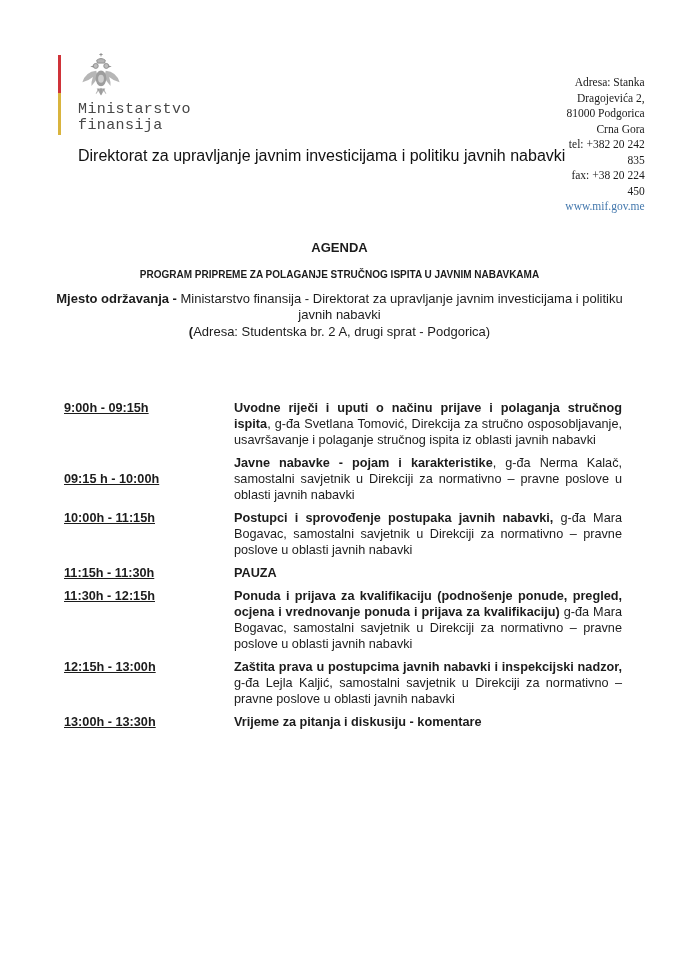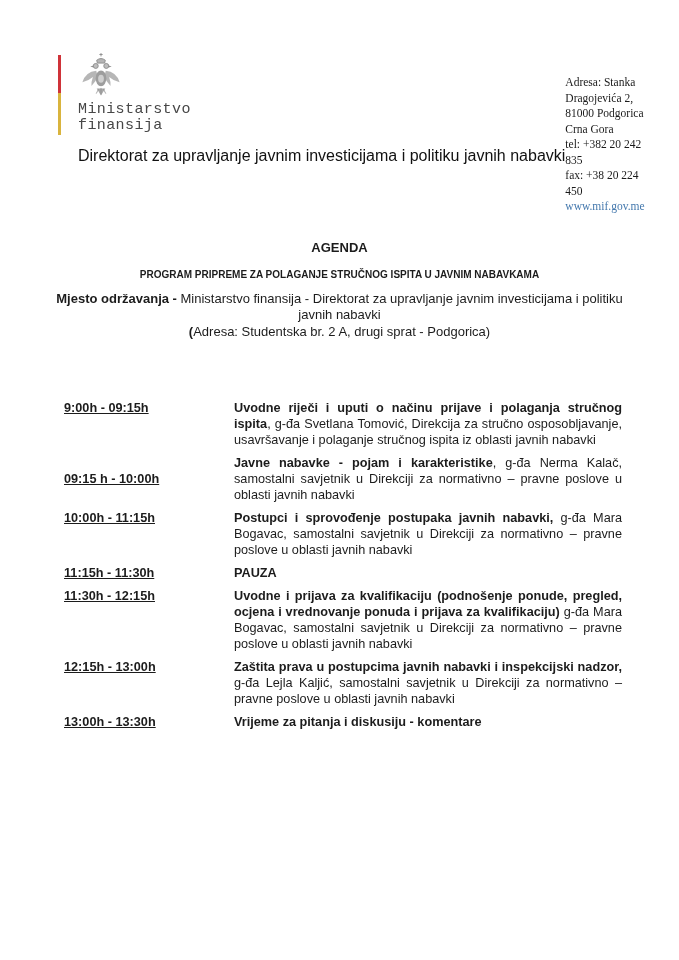--- a/index.html
+++ b/index.html
@@ -43,20 +43,21 @@
     font-size: 16px;
     font-weight: normal;
     color: #111;
     margin-top: 14px;
     white-space: nowrap;
   }
   .address {
     font-family: "Liberation Serif", serif;
     font-size: 11.5px;
     line-height: 15.5px;
+    text-align: right;
     color: #1a1a1a;
     margin-top: 23px;
   }
   .address .site { color: #4478ad; text-decoration: none; cursor: pointer; }
 
   
   .titles { text-align: center; margin-top: 25px; padding: 0 40px; }
   .t-agenda   { font-size: 13px;   font-weight: bold; line-height: 15px; }
   .t-program  { font-size: 10px; font-weight: bold; line-height: 16px; margin-top: 12px; }
   .t-vrijeme  { font-size: 13px;   font-weight: bold; line-height: 15px; margin-top: 12px; }
@@ -149,21 +150,21 @@
       <div class="desc"><span class="b">Postupci i sprovođenje postupaka javnih nabavki,</span><span> g-đa Mara Bogavac, samostalni savjetnik u Direkciji za normativno – pravne poslove u oblasti javnih nabavki</span></div>
     </div>
 
     <div class="row">
       <div class="time"><span>11:15h - 11:30h</span></div>
       <div class="desc"><span class="b">PAUZA</span><span></span></div>
     </div>
 
     <div class="row">
       <div class="time"><span>11:30h - 12:15h</span></div>
-      <div class="desc"><span class="b">Uvodne i prijava za kvalifikaciju (podnošenje ponude, pregled, ocjena i vrednovanje ponuda i prijava za kvalifikaciju)</span><span> g-đa Mara Bogavac, samostalni savjetnik u Direkciji za normativno – pravne poslove u oblasti javnih nabavki</span></div>
+      <div class="desc"><span class="b">Ponuda i prijava za kvalifikaciju (podnošenje ponude, pregled, ocjena i vrednovanje ponuda i prijava za kvalifikaciju)</span><span> g-đa Mara Bogavac, samostalni savjetnik u Direkciji za normativno – pravne poslove u oblasti javnih nabavki</span></div>
     </div>
 
     <div class="row">
       <div class="time"><span>12:15h - 13:00h</span></div>
       <div class="desc"><span class="b">Zaštita prava u postupcima javnih nabavki i inspekcijski nadzor,</span><span> g-đa Lejla Kaljić, samostalni savjetnik u Direkciji za normativno – pravne poslove u oblasti javnih nabavki</span></div>
     </div>
 
     <div class="row">
       <div class="time"><span>13:00h - 13:30h</span></div>
       <div class="desc"><span class="b">Vrijeme za pitanja i diskusiju - komentare</span><span></span></div>

